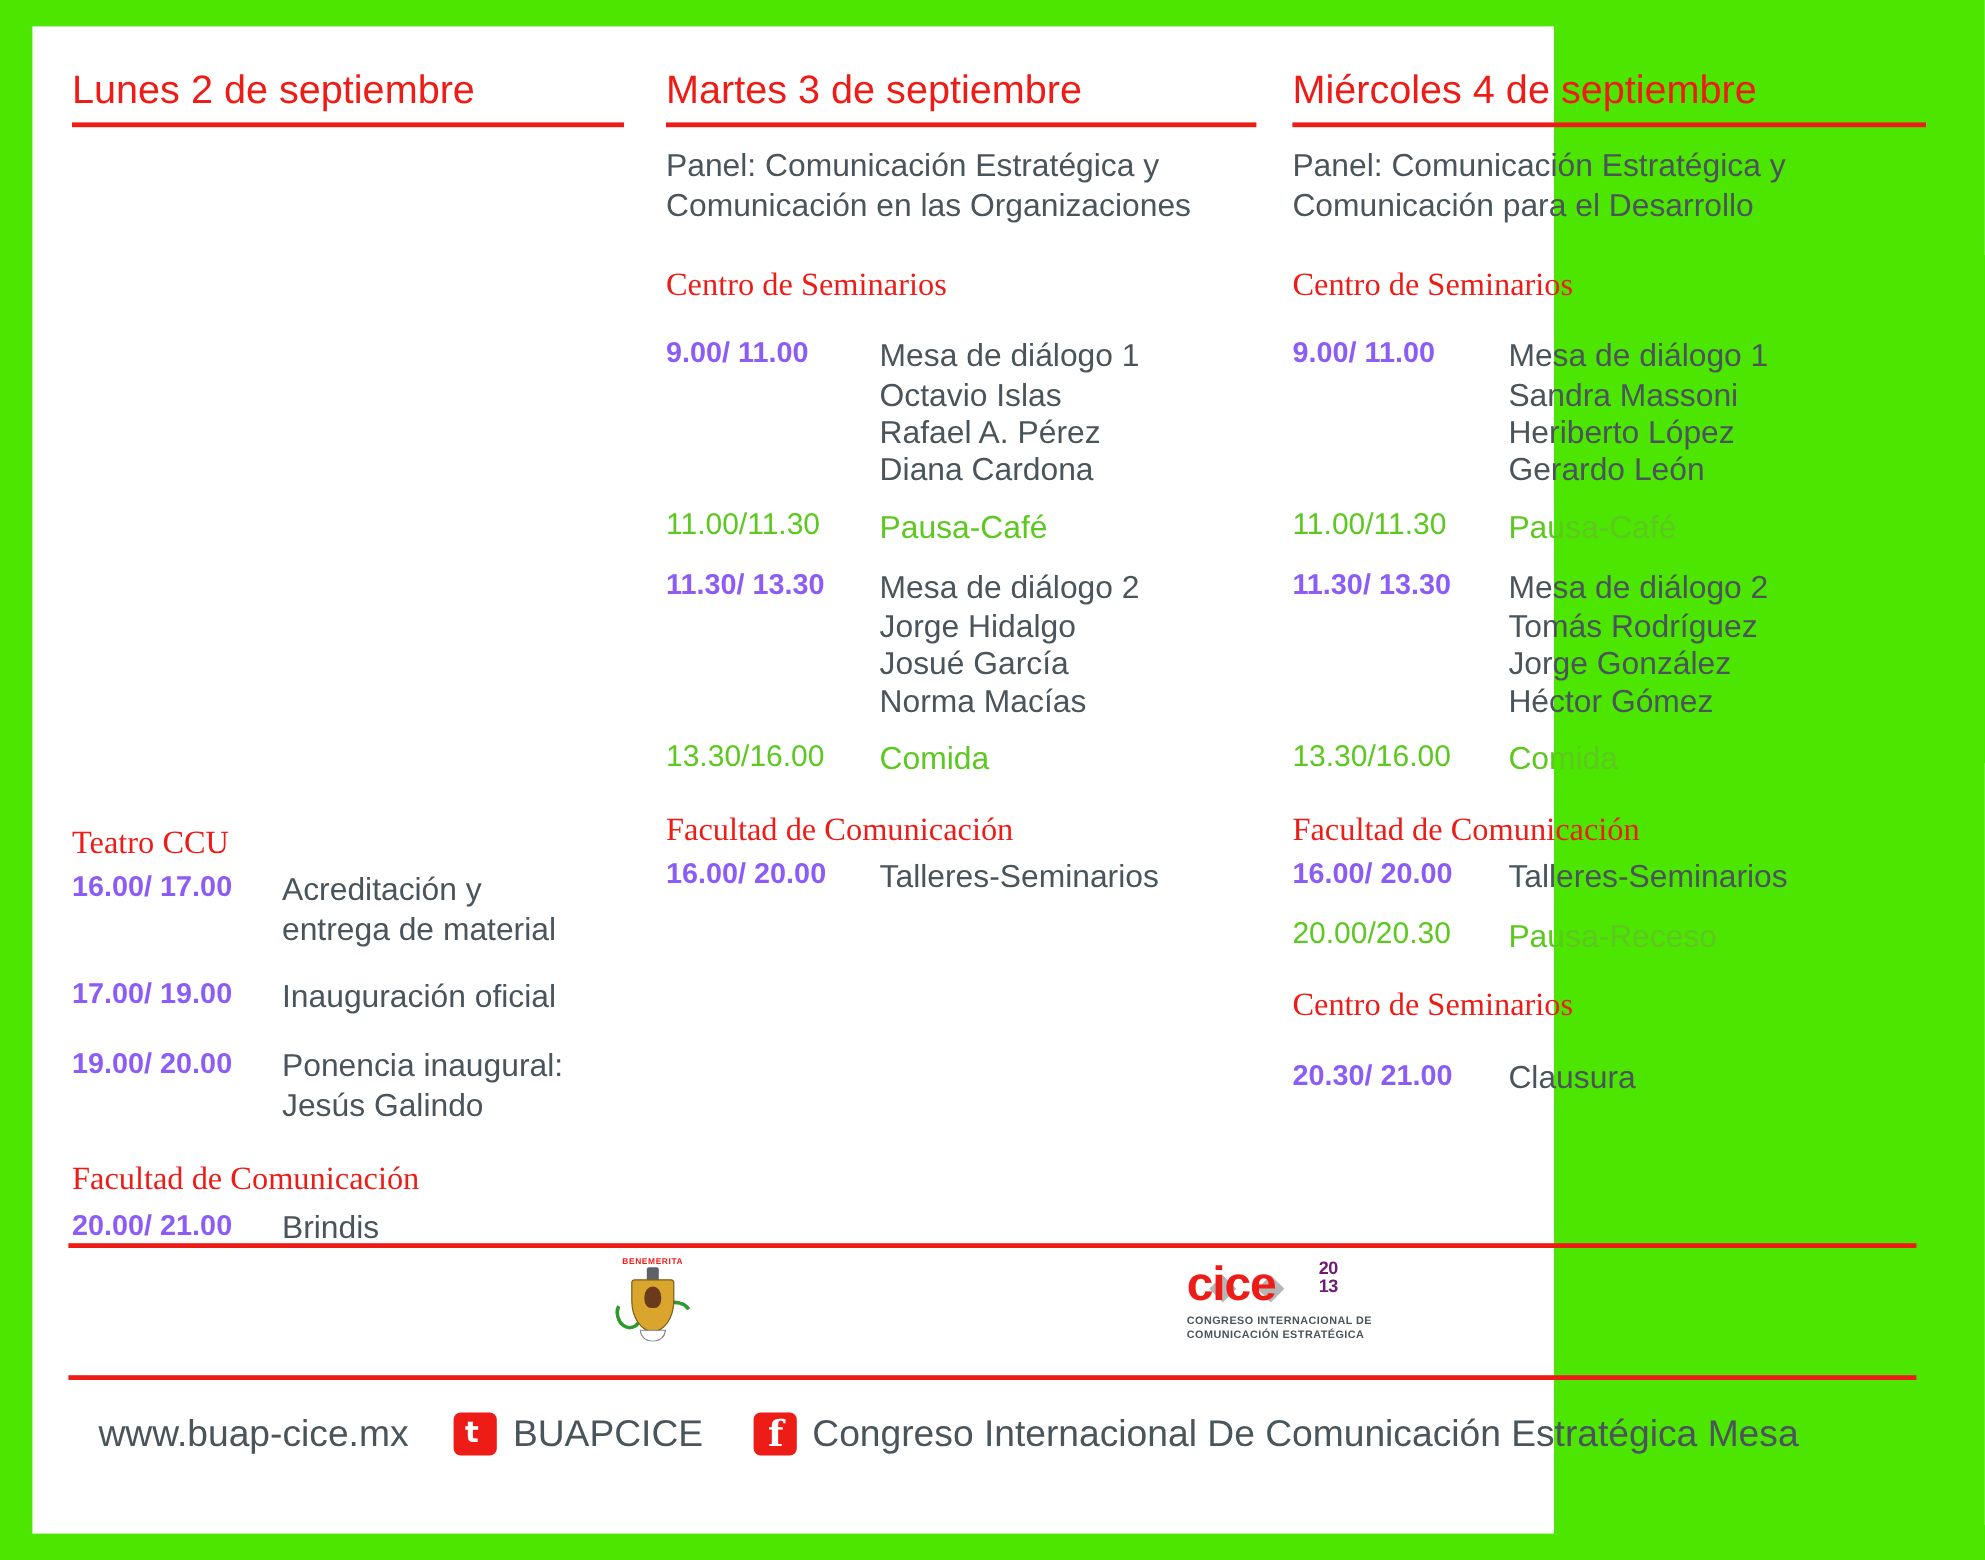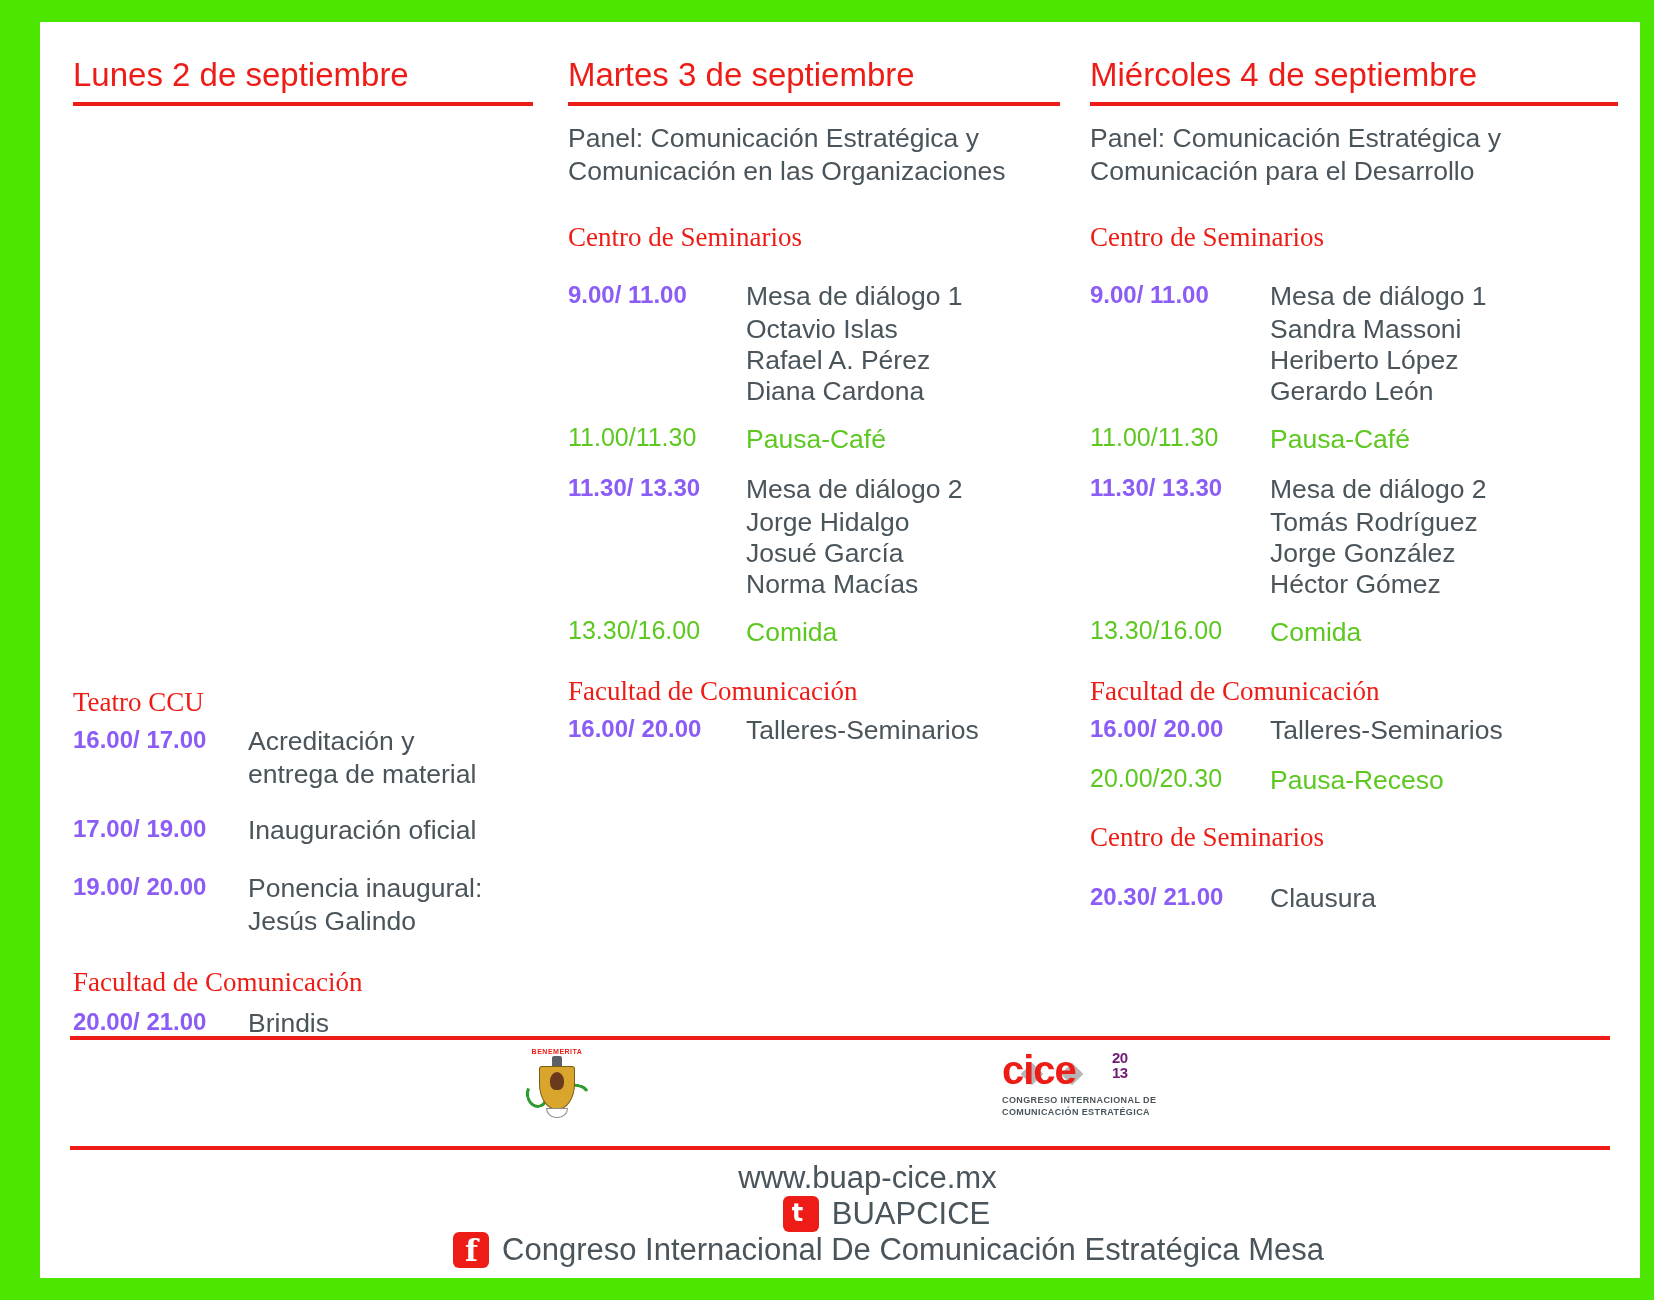--- a/index.html
+++ b/index.html
@@ -7,23 +7,23 @@
   body {
     width: 1654px;
     height: 1300px;
     background: #4CE600;
     font-family: "Liberation Sans", sans-serif;
     overflow: hidden;
   }
 
   .poster {
     position: absolute;
-    left: 40px;
+    left: 27px;
     top: 22px;
-    width: 1600px;
+    width: 1268px;
     height: 1256px;
     background: #ffffff;
   }
 
   
   .columns {
     position: absolute;
     left: 0; top: 0;
     width: 1600px;
     height: 1000px;
@@ -219,21 +219,20 @@
     width: 1540px;
     border-top: 4px solid #ED1C16;
   }
   .bottom-bar {
     position: absolute;
     left: 0; top: 1138px;
     width: 1600px; height: 70px;
     display: flex;
     align-items: center;
     padding-left: 55px;
-    flex-direction: column;
   }
   .site {
     font-size: 31px;
     color: #4A545B;
     white-space: nowrap;
   }
   .social {
     display: flex;
     align-items: center;
     margin-left: 38px;

